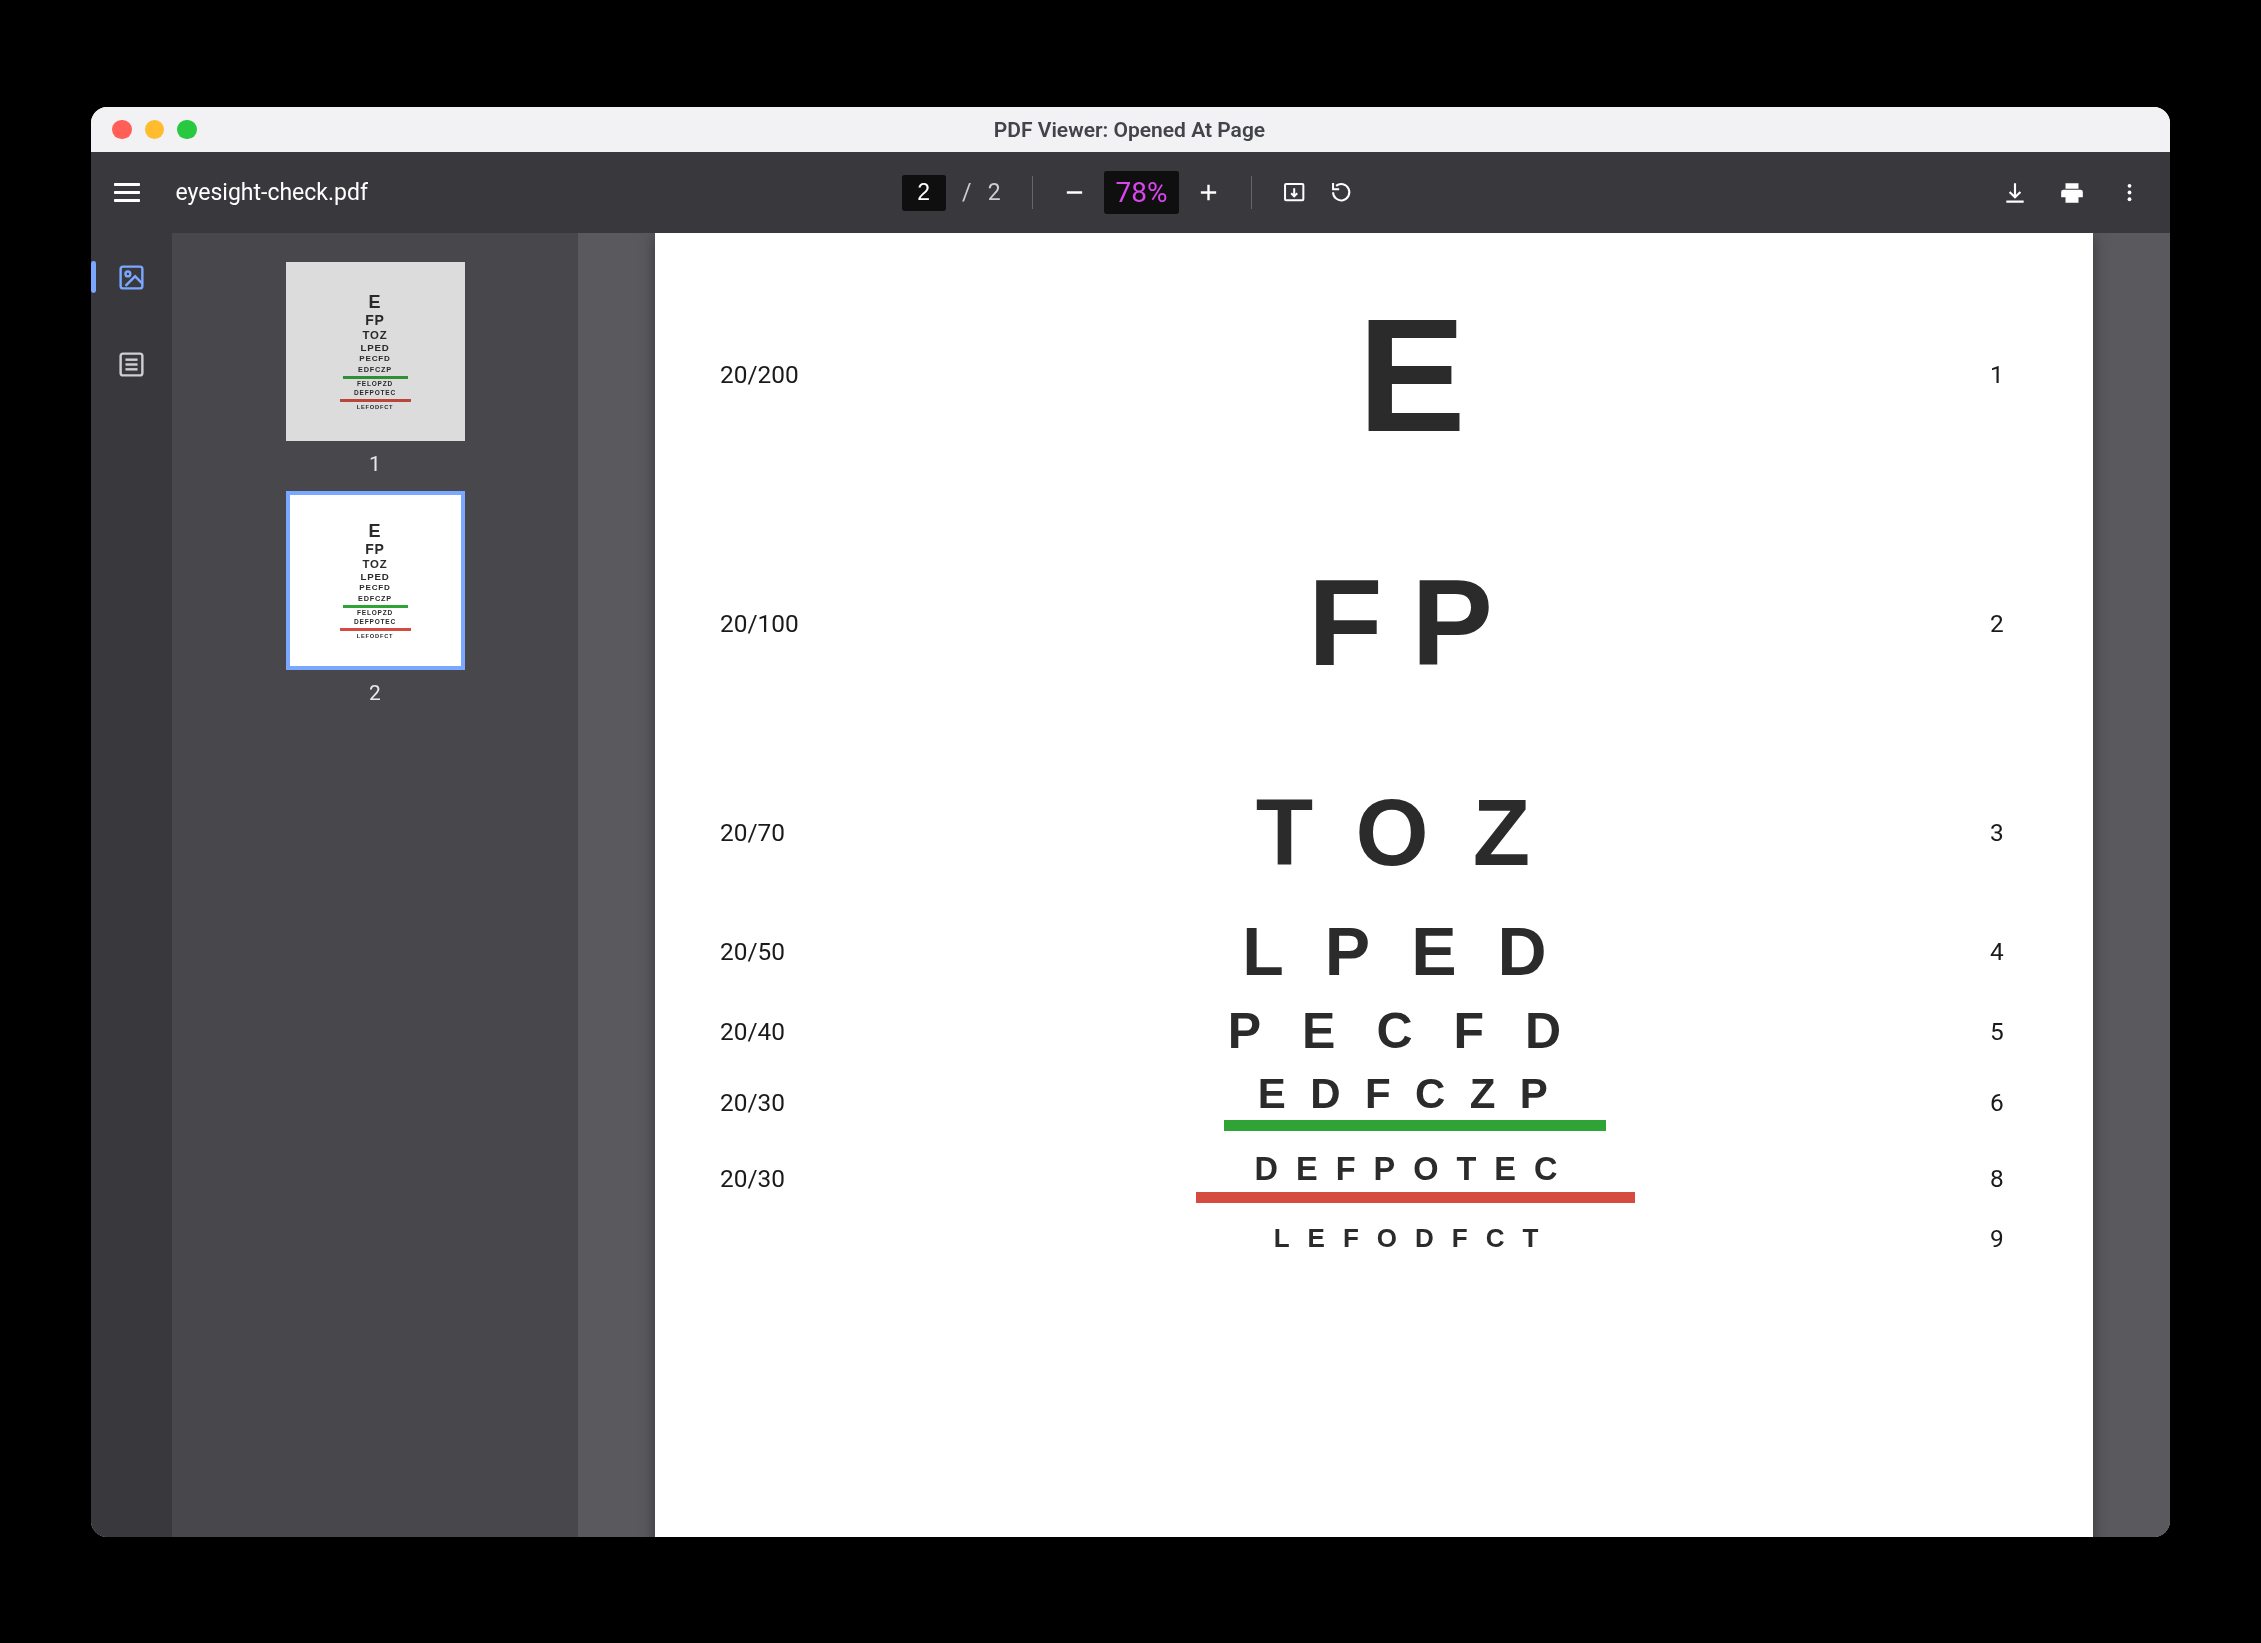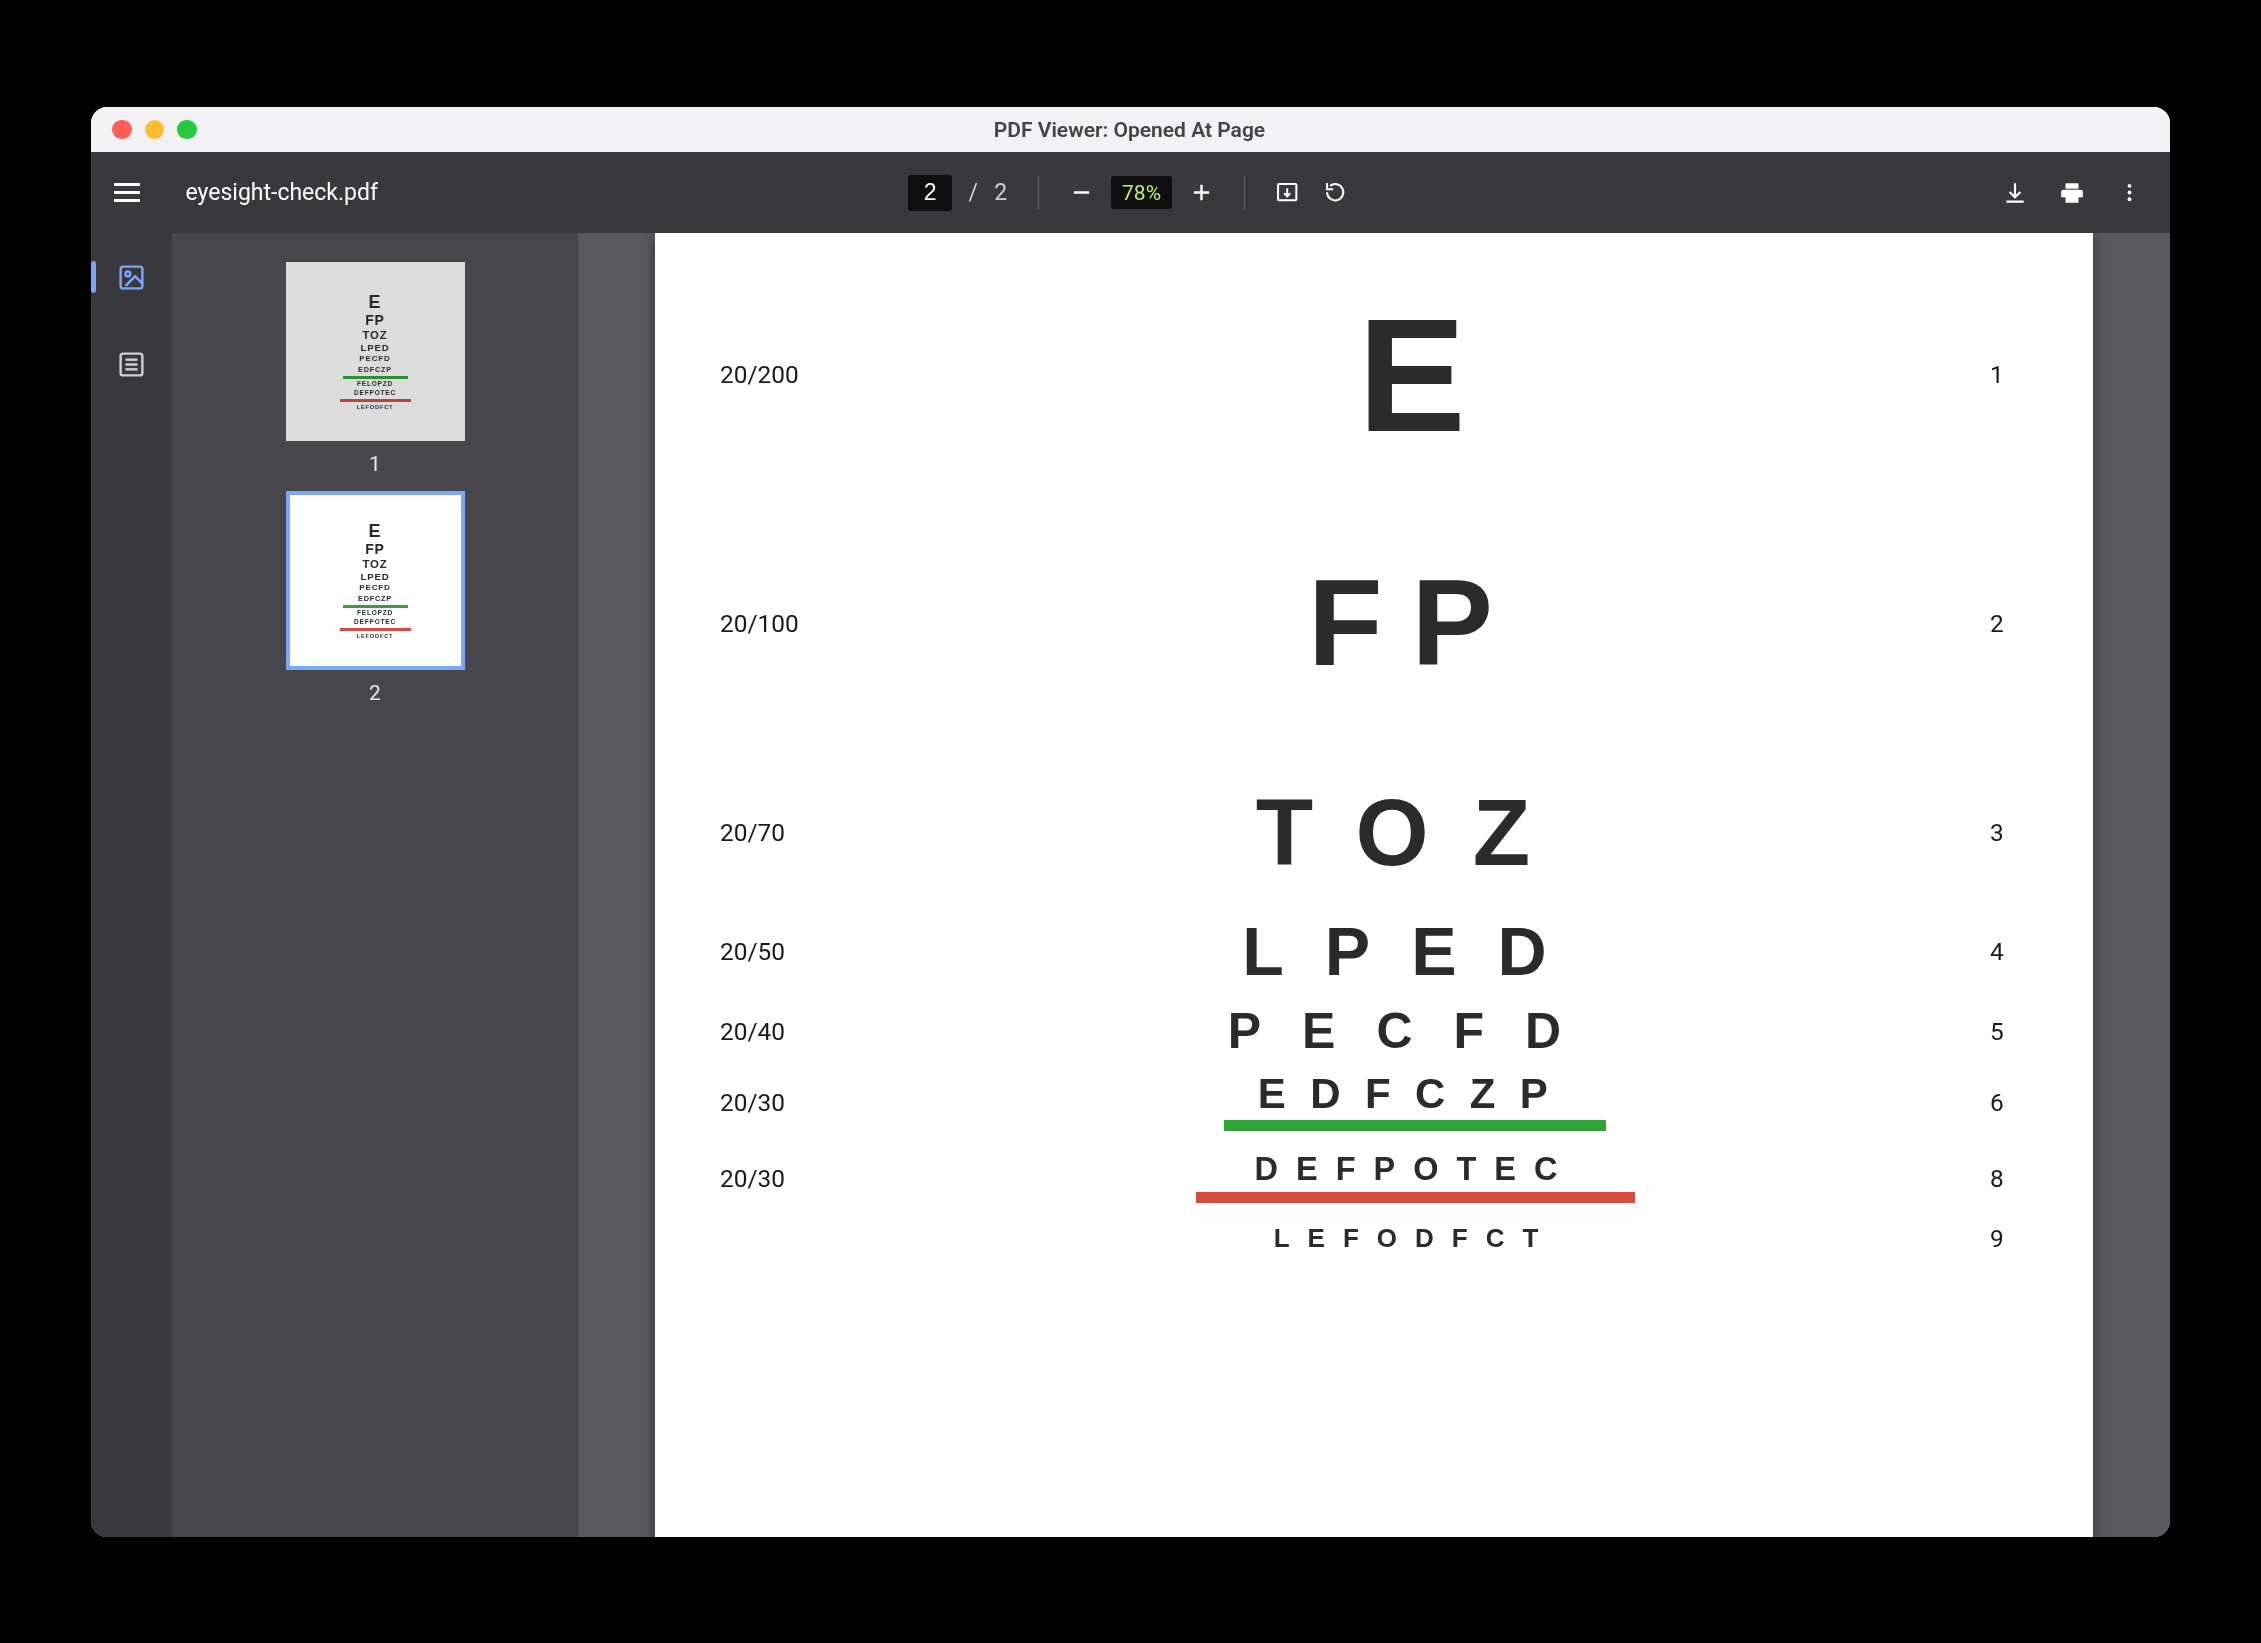--- a/index.html
+++ b/index.html
@@ -55,31 +55,31 @@
     background: #38383d;
     display: flex;
     align-items: center;
     color: #fff;
     flex-shrink: 0;
     position: relative;
   }
   .tb-left { display:flex; align-items:center; gap: 23px; padding-left: 23px;}
   .hamburger { width:32.5px; height:32.5px; display:flex; flex-direction:column; justify-content:center; gap:5.7px; cursor:pointer;}
   .hamburger span { display:block; height:2.4px; width:26px; background:#fff; border-radius:0.8px;}
-  .filename { font-size: 23px; color:#fff; margin-left: 16px; }
+  .filename { font-size: 23px; color:#fff; margin-left: 6px; }
   .tb-center {
     position:absolute; left:0; right:0; display:flex; justify-content:center; align-items:center; gap:11.4px; pointer-events:none;
   }
   .tb-center > * { pointer-events:auto; }
   .page-input { background:#0f0f10; color:#fff; font-size:23px; width:44px; height:36px; text-align:center; border:none; border-radius:2.4px;}
   .page-sep { color:#cfcfd1; font-size:23px; margin: 0 4.9px;}
   .page-total { color:#cfcfd1; font-size:23px; margin-right:6.5px;}
   .vline { width:0.8px; height:32.5px; background:#666; margin: 0 13px;}
   .tb-btn { width:36px; height:36px; display:flex; align-items:center; justify-content:center; cursor:pointer; color:#fff;}
-  .zoom-display { background:#0f0f10; color:#bef264; font-size:21px; padding:4.9px 11.4px; border-radius:2.4px;}
+  .zoom-display { background:#0f0f10; color:#d946ef; font-size:28px; padding:4.9px 11.4px; border-radius:2.4px;}
   .tb-right { margin-left:auto; display:flex; align-items:center; gap:21px; padding-right:23px;}
   svg { display:block; }
 
   .content {
     flex:1; display:flex; background:#5a5a5e; min-height:0;
   }
   .sidebar-rail {
     width:81px; background:#38383d; display:flex; flex-direction:column; align-items:center; padding-top:23px; gap:45px; flex-shrink:0;
   }
   .rail-btn { width:42px; height:42px; display:flex; align-items:center; justify-content:center; cursor:pointer; color:#cfcfd1; position:relative;}

